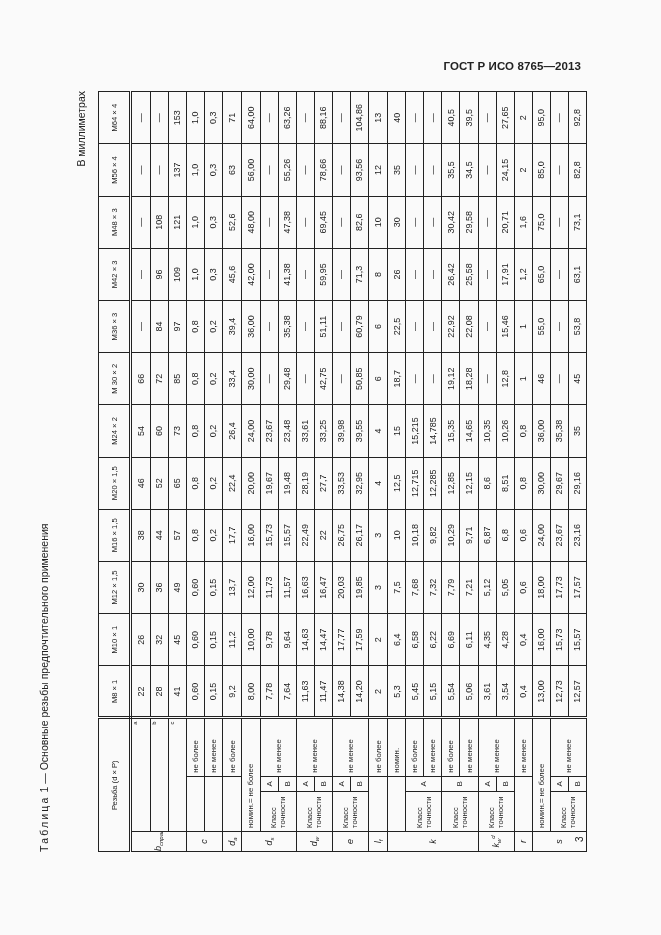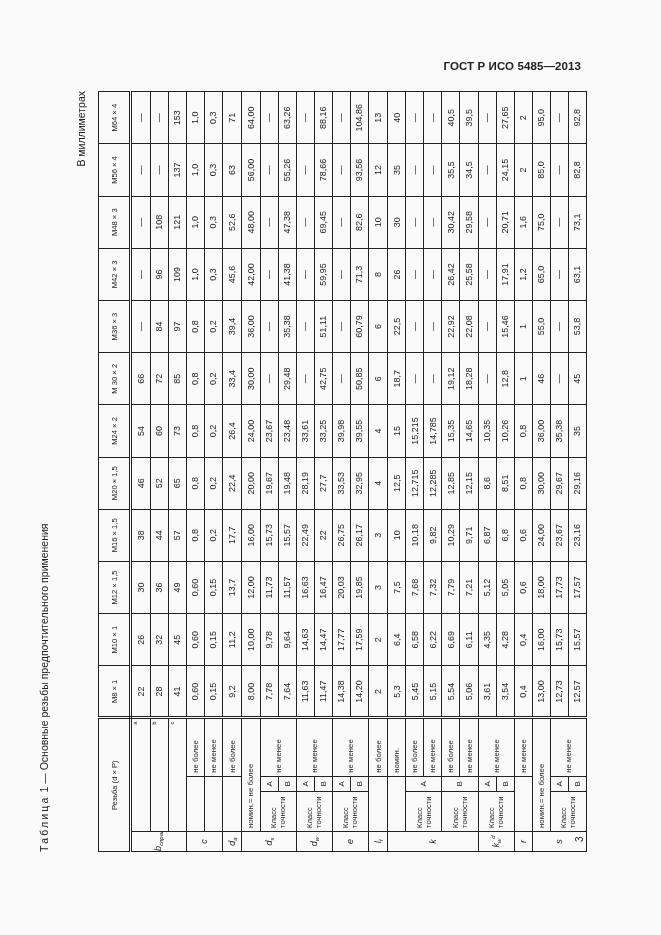--- a/index.html
+++ b/index.html
@@ -26,21 +26,21 @@
   .sym { font-style:italic; font-size:9px; }
   .sub { font-size:6px; vertical-align:-2px; }
   .ab { font-size:8px; }
   .cls { font-size:7.6px; line-height:9px; text-align:left !important; padding-left:3px !important; white-space:normal !important; }
   .sup { font-size:6px; vertical-align:4px; }
   .tiny { font-size:6px; text-align:right !important; padding-right:2px !important; vertical-align:top !important; }
 </style>
 </head>
 <body>
 
-<div class="doc-code">ГОСТ Р ИСО 5485—2013</div>
+<div class="doc-code">ГОСТ Р ИСО 8765—2013</div>
 
 <div class="stage">
   <div class="caption">
     <span class="sp">Таблица</span>
     <span>1</span>
     <span>— Основные резьбы предпочтительного применения</span>
   </div>
   <div class="units">В миллиметрах</div>
 
   <table class="t">

